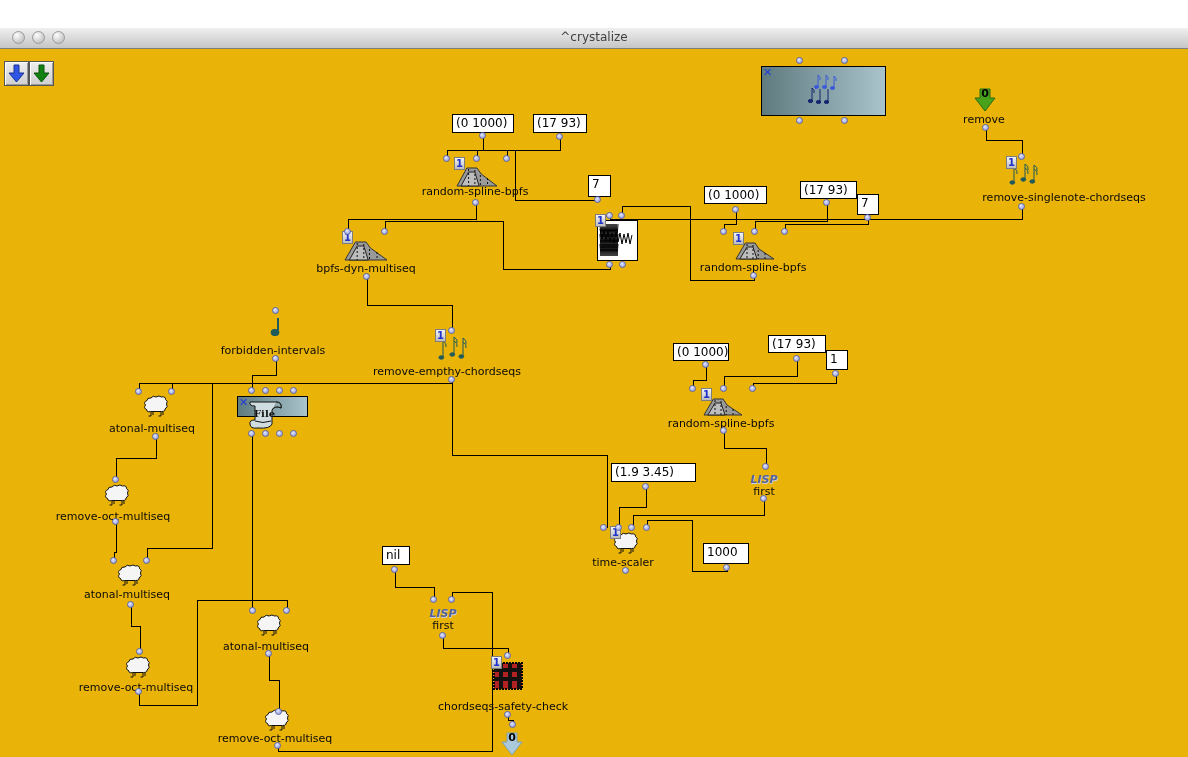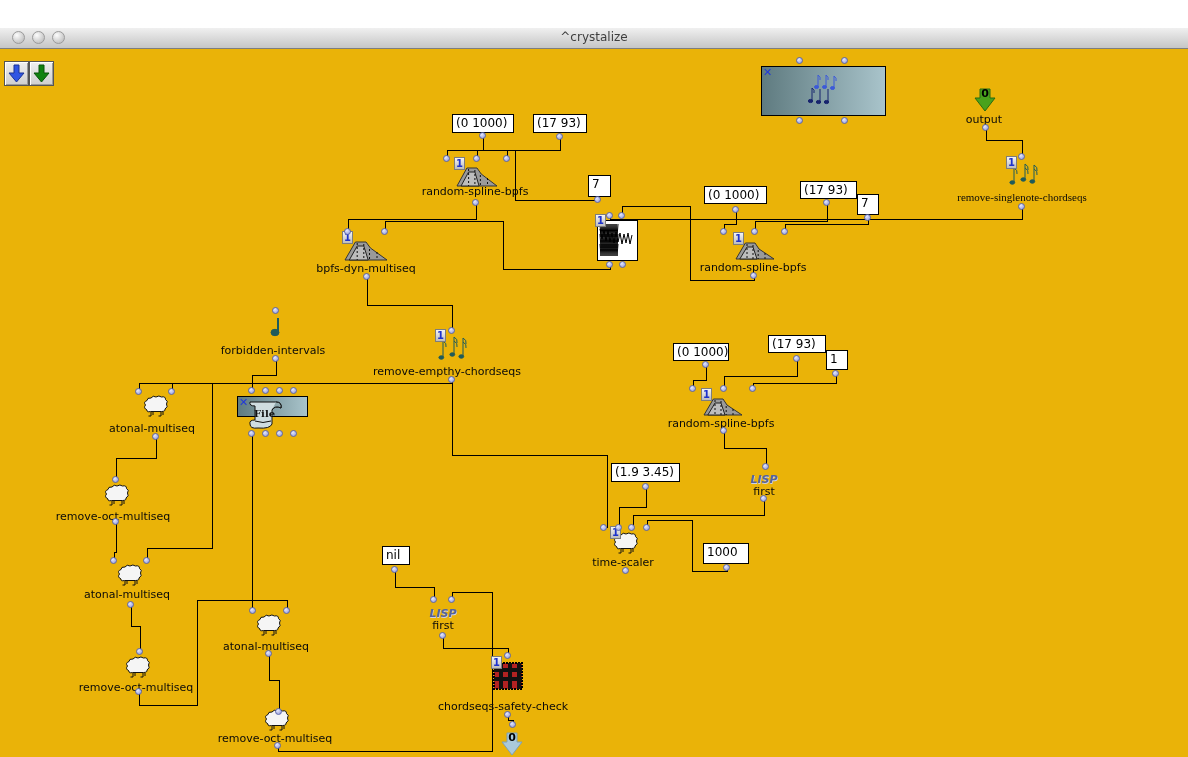--- a/index.html
+++ b/index.html
@@ -103,21 +103,21 @@
       <div class="vbox" style="left: 800px; top: 153px; width: 57px; height: 18px;">(17 93)</div>
       <div class="port" style="left: 823px; top: 171px;"></div>
       <div class="vbox" style="left: 857px; top: 166px; width: 22px; height: 21px;">7</div>
       <div class="port" style="left: 864px; top: 186px;"></div>
       <div class="vbox" style="left: 673px; top: 315px; width: 56px; height: 18px;">(0 1000)</div>
       <div class="port" style="left: 702px; top: 333px;"></div>
       <div class="vbox" style="left: 768px; top: 307px; width: 58px; height: 18px;">(17 93)</div>
       <div class="port" style="left: 793px; top: 327px;"></div>
       <div class="vbox" style="left: 826px; top: 322px; width: 22px; height: 20px;">1</div>
       <div class="port" style="left: 832px; top: 342px;"></div>
-      <div class="vbox" style="left: 611px; top: 435px; width: 69px; height: 19px;">(1.9 3.45)</div>
+      <div class="vbox" style="left: 611px; top: 435px; width: 85px; height: 19px;">(1.9 3.45)</div>
       <div class="port" style="left: 642px; top: 455px;"></div>
       <div class="vbox" style="left: 703px; top: 515px; width: 46px; height: 21px;">1000</div>
       <div class="port" style="left: 723px; top: 536px;"></div>
       <div class="vbox" style="left: 382px; top: 518px; width: 28px; height: 19px;">nil</div>
       <div class="port" style="left: 391px; top: 538px;"></div>
       <div class="licon" style="left: 456px; top: 135px;"><svg width="42" height="24" viewBox="0 0 42 24">
           <polygon points="1,23 10.92,5 21,5 25.2,11 41,23" fill="#9a9a9a" stroke="#333"></polygon>
      <polygon points="5.04,23 12.6,9 18.900000000000002,9 23.1,23" fill="#bdbdbd" stroke="#222"></polygon>
      <path d="M12.6,6 V23 M18.900000000000002,7 V23 M24.36,12 V23 M31.5,15 V23" stroke="#111" stroke-dasharray="2,2" fill="none"></path>
         </svg></div>
@@ -178,21 +178,21 @@
             <path d="M6,6 q4,2 3,6" fill="none"></path>
       <line x1="17" y1="2" x2="17" y2="17"></line>
             <ellipse cx="15.3" cy="17.5" rx="2.4" ry="1.7"></ellipse>
             <path d="M17,2 q4,2 3,6 M17,6 q4,2 3,6" fill="none"></path>
       <line x1="26" y1="3" x2="26" y2="19"></line>
             <ellipse cx="24.3" cy="19.5" rx="2.4" ry="1.7"></ellipse>
             <path d="M26,3 q4,2 3,6 M26,7 q4,2 3,6" fill="none"></path>
      </g>
         </svg></div>
       <div class="badge" style="left: 1006px; top: 128px;">1</div>
-      <div class="nlabel" style="left: 1022px; top: 163px; font-family: Liberation Serif, serif;">remove-singlenote-chordseqs</div>
+      <div class="nlabel" style="left: 1064px; top: 163px;">remove-singlenote-chordseqs</div>
       <div class="port" style="left: 1018px; top: 125px;"></div>
       <div class="port" style="left: 1018px; top: 175px;"></div>
       <div class="licon" style="left: 268px; top: 288px;"><svg width="16" height="22" viewBox="0 0 16 22">
           <g stroke="#1f5b5b" fill="#1f5b5b">
             <line x1="10" y1="2" x2="10" y2="16" stroke-width="2"></line>
             <ellipse cx="7" cy="16.5" rx="4" ry="3.2"></ellipse>
           </g>
         </svg></div>
       <div class="nlabel" style="left: 273px; top: 316px;">forbidden-intervals</div>
       <div class="port" style="left: 272px; top: 279px;"></div>
@@ -290,21 +290,21 @@
       <div class="port" style="left: 448px; top: 568px;"></div>
       <div class="port" style="left: 439px; top: 604px;"></div>
       <div class="lispword" style="left: 764px; top: 445px;">LISP</div>
       <div class="nlabel" style="left: 764px; top: 457px;">first</div>
       <div class="port" style="left: 762px; top: 435px;"></div>
       <div class="port" style="left: 760px; top: 467px;"></div>
       <div class="licon" style="left: 974px; top: 60px;"><svg width="22" height="24" viewBox="0 0 22 24">
           <polygon points="6,1 16,1 16,10 21,10 11,23 1,10 6,10" fill="#49a21c" stroke="#2b6b10"></polygon>
         </svg></div>
       <div class="ionum" style="left: 985px; top: 59px;">0</div>
-      <div class="nlabel" style="left: 984px; top: 85px;">output</div>
+      <div class="nlabel" style="left: 984px; top: 85px;">remove</div>
       <div class="port" style="left: 982px; top: 96px;"></div>
       <div class="licon" style="left: 501px; top: 704px;"><svg width="22" height="24" viewBox="0 0 22 24">
           <polygon points="6,1 16,1 16,10 21,10 11,23 1,10 6,10" fill="#aac9da" stroke="#7fa0b0"></polygon>
         </svg></div>
       <div class="ionum" style="left: 512px; top: 703px;">0</div>
       <div class="nlabel" style="left: 510px; top: 729px;">remove</div>
       <div class="port" style="left: 509px; top: 693px;"></div>
       <div class="picbox" style="left: 761px; top: 38px; width: 125px; height: 50px;"><svg width="123" height="48" viewBox="0 0 123 48">
           <g stroke="#3c5ad8" fill="#3c5ad8">
             <line x1="56" y1="8" x2="56" y2="20"></line>

